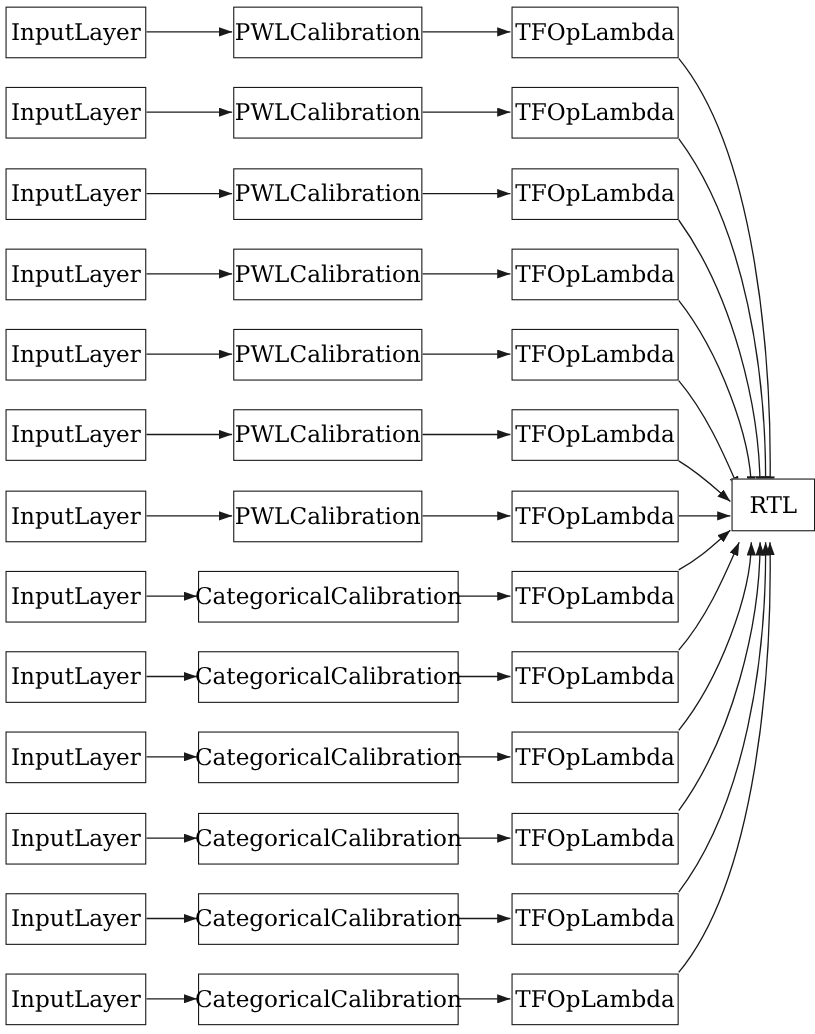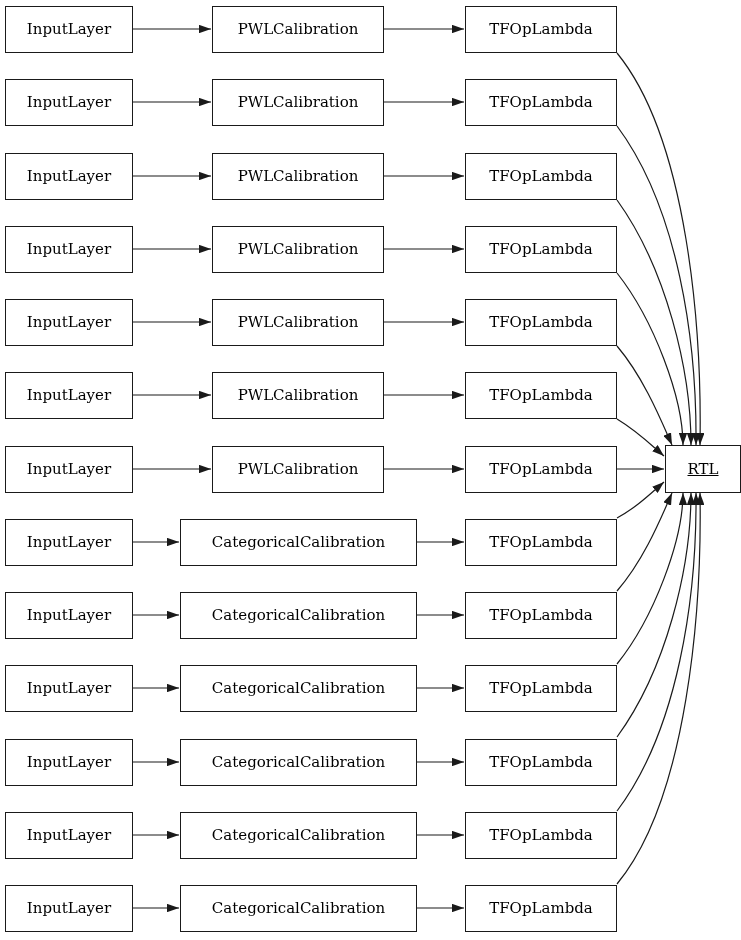--- a/index.html
+++ b/index.html
@@ -23,21 +23,21 @@
     height: 940px;
   }
   .node {
     position: absolute;
     box-sizing: border-box;
     border: 1px solid #1a1a1a;
     background: #ffffff;
     display: flex;
     align-items: center;
     justify-content: center;
-    font-size: 15px;
+    font-size: 21px;
     color: #000000;
     white-space: nowrap;
     line-height: 1;
   }
   .edge {
     fill: none;
     stroke: #1a1a1a;
     stroke-width: 1.2;
   }
 </style>
@@ -126,15 +126,15 @@
       <div class="node" style="left: 465px; top: 665px; width: 152px; height: 47px;">TFOpLambda</div>
       <div class="node" style="left: 5px; top: 739px; width: 128px; height: 47px;">InputLayer</div>
       <div class="node" style="left: 180px; top: 739px; width: 237px; height: 47px;">CategoricalCalibration</div>
       <div class="node" style="left: 465px; top: 739px; width: 152px; height: 47px;">TFOpLambda</div>
       <div class="node" style="left: 5px; top: 812px; width: 128px; height: 47px;">InputLayer</div>
       <div class="node" style="left: 180px; top: 812px; width: 237px; height: 47px;">CategoricalCalibration</div>
       <div class="node" style="left: 465px; top: 812px; width: 152px; height: 47px;">TFOpLambda</div>
       <div class="node" style="left: 5px; top: 885px; width: 128px; height: 47px;">InputLayer</div>
       <div class="node" style="left: 180px; top: 885px; width: 237px; height: 47px;">CategoricalCalibration</div>
       <div class="node" style="left: 465px; top: 885px; width: 152px; height: 47px;">TFOpLambda</div>
-      <div class="node" style="left: 665px; top: 445px; width: 76px; height: 48px; text-decoration: underline;">RTL</div>
+      <div class="node" style="left: 665px; top: 435px; width: 76px; height: 48px;">RTL</div>
     </div>
 </div>
 
 </body></html>

